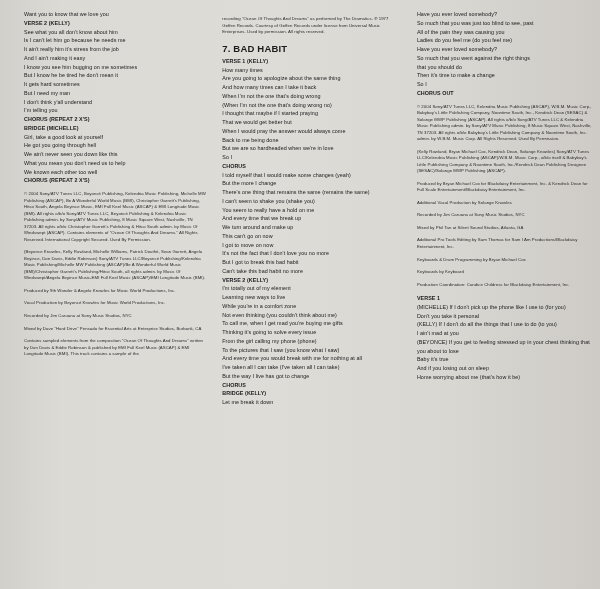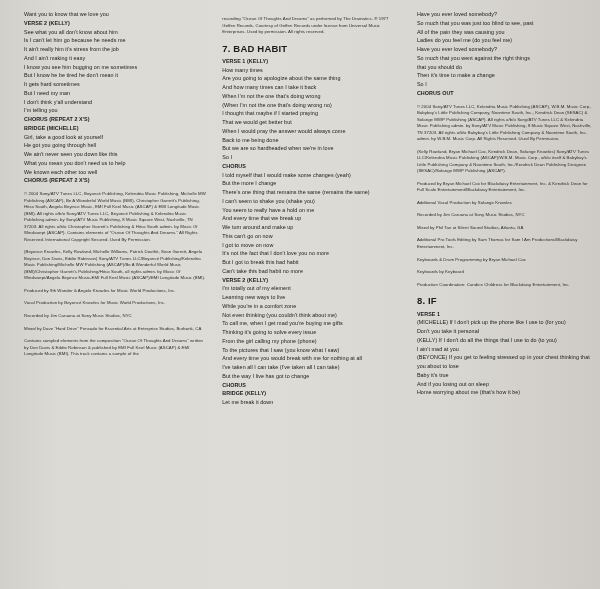--- a/index.html
+++ b/index.html
@@ -159,21 +159,20 @@
         <div class="line credits-block">(Kelly Rowland, Bryan Michael Cox, Kendrick Dean, Solange Knowles) Sony/ATV Tunes LLC/Kelendria Music Publishing (ASCAP)/W.B.M. Music Corp., o/b/o itself &amp; Babyboy's Little Publishing Company &amp; Noontime South, Inc./Kendrick Dean Publishing Designee (SESAC)/Solange MWP Publishing (ASCAP).</div>
         <div class="line credits-block">Produced by Bryan Michael Cox for Blackdaisy Entertainment, Inc. &amp; Kendrick Dean for Full Scale Entertainment/Blackdaisy Entertainment, Inc.</div>
         <div class="line credits-block">Additional Vocal Production by Solange Knowles</div>
         <div class="line credits-block">Recorded by Jim Caruana at Sony Music Studios, NYC</div>
         <div class="line credits-block">Mixed by Phil Tan at Silent Sound Studios, Atlanta, GA</div>
         <div class="line credits-block">Additional Pro Tools Editing by Sam Thomas for Sam I Am Productions/Blackdaisy Entertainment, Inc.</div>
         <div class="line credits-block">Keyboards &amp; Drum Programming by Bryan Michael Cox</div>
         <div class="line credits-block">Keyboards by Keyboard</div>
         <div class="line credits-block">Production Coordination: Candice Childress for Blackdaisy Entertainment, Inc.</div>
       </div>
-      <div class="track-title">8. IF</div>
       <div>
         <div class="line bold">VERSE 1</div>
         <div class="line">(MICHELLE) If I don't pick up the phone like I use to (for you)</div>
         <div class="line">Don't you take it personal</div>
         <div class="line">(KELLY) If I don't do all the things that I use to do (to you)</div>
         <div class="line">I ain't mad at you</div>
         <div class="line">(BEYONCE) If you get to feeling stressed up in your chest thinking that you about to lose</div>
         <div class="line">Baby it's true</div>
         <div class="line">And if you losing out on sleep</div>
         <div class="line">Home worrying about me (that's how it be)</div>

